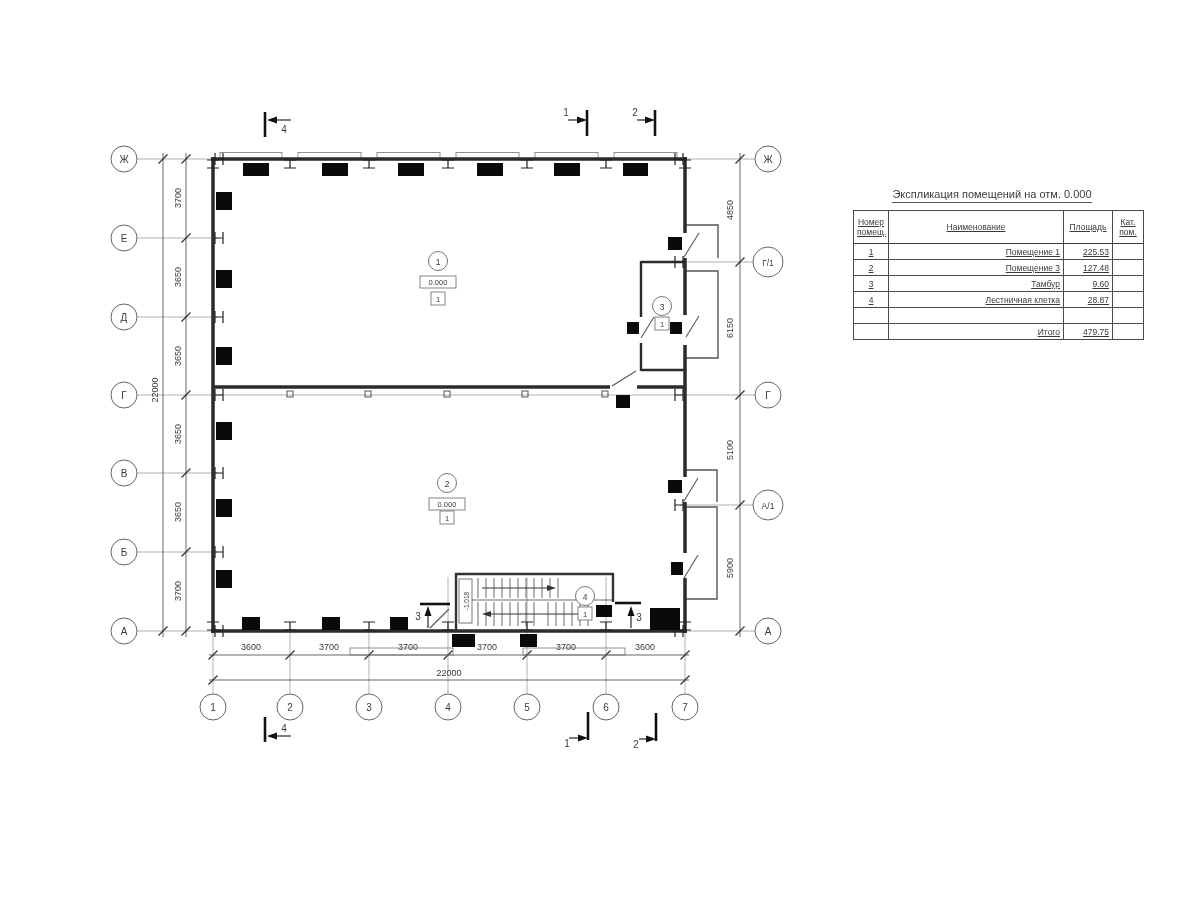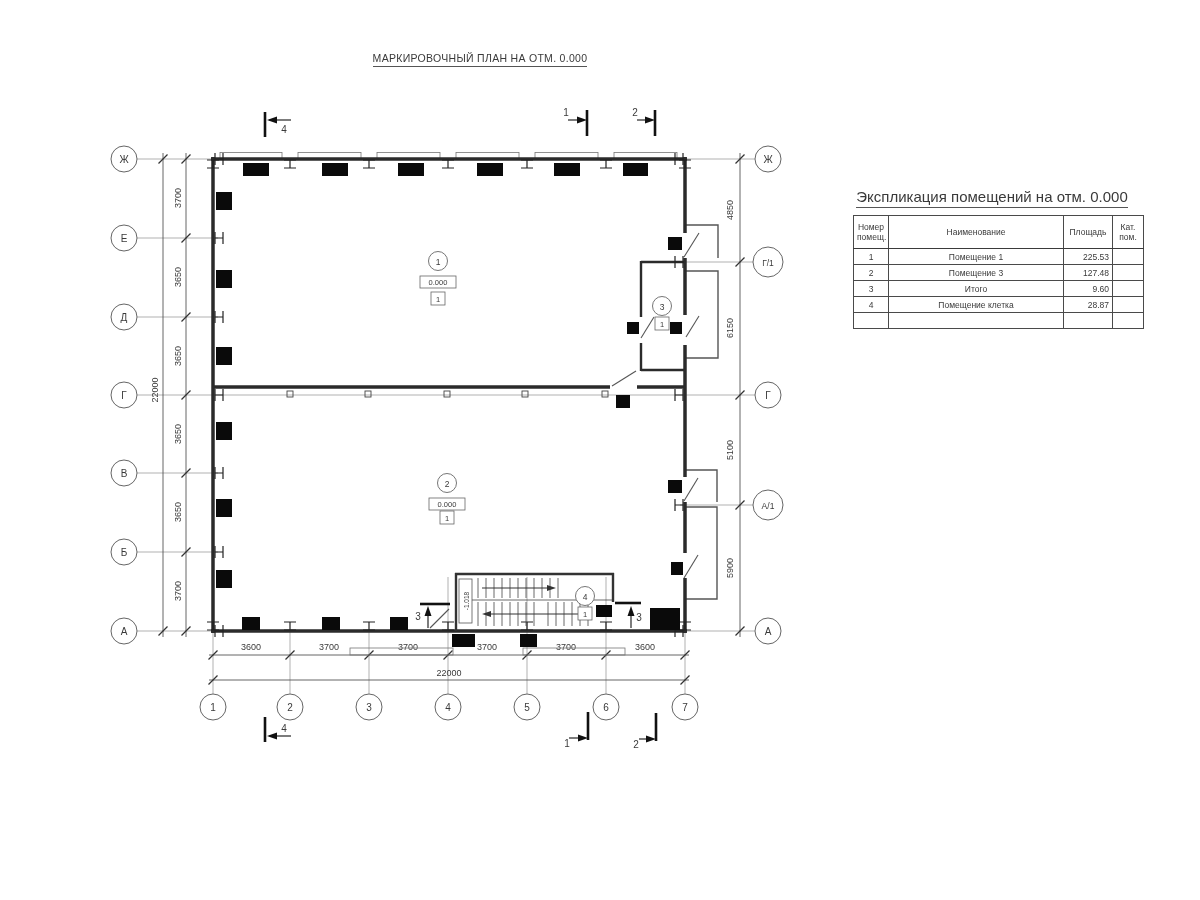--- a/index.html
+++ b/index.html
@@ -4,42 +4,39 @@
 <style>
   html,body{margin:0;padding:0;background:#fff;}
   #canvas{position:relative;width:1200px;height:900px;background:#ffffff;overflow:hidden;
           font-family:"Liberation Sans",sans-serif;color:#333;}
   #plan-svg{position:absolute;left:0;top:0;}
   svg text{fill:#3a3a3a;font-family:"Liberation Sans",sans-serif;}
   .drawing-title{position:absolute;left:300px;top:52px;width:360px;text-align:center;
                  font-size:10.5px;letter-spacing:.3px;color:#3a3a3a;}
   .drawing-title span{border-bottom:1px solid #555;padding-bottom:2px;}
   .schedule{position:absolute;left:853px;top:188px;width:278px;font-size:8.5px;color:#3a3a3a;}
-  .sched-title{text-align:center;margin-bottom:10px;font-size:15px;}
+  .sched-title{text-align:center;margin-bottom:10px;font-size:11px;}
   .sched-title span{border-bottom:1px solid #555;padding-bottom:2px;}
-  table.sched{border-collapse:collapse;width:272px;table-layout:fixed;border:1.6px solid #3a3a3a;}
+  table.sched{border-collapse:collapse;width:272px;table-layout:fixed;border:1.6px solid #3a3a3a;text-decoration:underline;}
   table.sched th,table.sched td{border:0.8px solid #4a4a4a;padding:1px 3px;font-weight:normal;
                  overflow:hidden;}
   table.sched thead th{height:30px;text-align:center;border-bottom:1.4px solid #3a3a3a;}
   table.sched td{height:13px;}
   .c-num{width:28px;text-align:center;}
-  .c-name{width:168px;text-align:center;}
+  .c-name{width:168px;text-align:right;}
   .c-area{width:42px;text-align:right;}
   .c-cat{width:24px;text-align:center;}
   .pre{white-space:pre-line;}
   .total-lbl{text-align:right;padding-right:8px;}
 </style>
 </head>
 <body>
 
 <div id="canvas">
 
-  <div class="drawing-title">
-    <span>МАРКИРОВОЧНЫЙ ПЛАН НА ОТМ. 0.000</span>
-  </div>
 
   <svg id="plan-svg" width="1200" height="900" viewBox="0 0 1200 900">
     <defs>
       <g id="tick">
           <path d="M-4.5,4.5 L4.5,-4.5" stroke="#333" stroke-width="1.3"></path>
         </g>
       <g id="col-d">
           <path d="M-6,0H6M-6,8H6M0,0V8" fill="none" stroke="#222" stroke-width="1.2"></path>
         </g>
       <g id="col-u">
@@ -412,33 +409,39 @@
           <td class="c-cat"></td>
         </tr>
         <tr>
           <td class="c-num">2</td>
           <td class="c-name">Помещение 3</td>
           <td class="c-area">127.48</td>
           <td class="c-cat"></td>
         </tr>
         <tr>
           <td class="c-num">3</td>
-          <td class="c-name">Итого</td>
+          <td class="c-name">Тамбур</td>
           <td class="c-area">9.60</td>
           <td class="c-cat"></td>
         </tr>
         <tr>
           <td class="c-num">4</td>
-          <td class="c-name">Помещение клетка</td>
+          <td class="c-name">Лестничная клетка</td>
           <td class="c-area">28.87</td>
           <td class="c-cat"></td>
         </tr>
         <tr>
           <td class="c-num"></td>
           <td class="c-name"></td>
           <td class="c-area"></td>
           <td class="c-cat"></td>
         </tr>
+        <tr>
+          <td class="c-num"></td>
+          <td class="c-name total-lbl">Итого</td>
+          <td class="c-area">479.75</td>
+          <td class="c-cat"></td>
+        </tr>
       </tbody>
     </table>
   </div>
 
 </div>
 
 </body></html>

